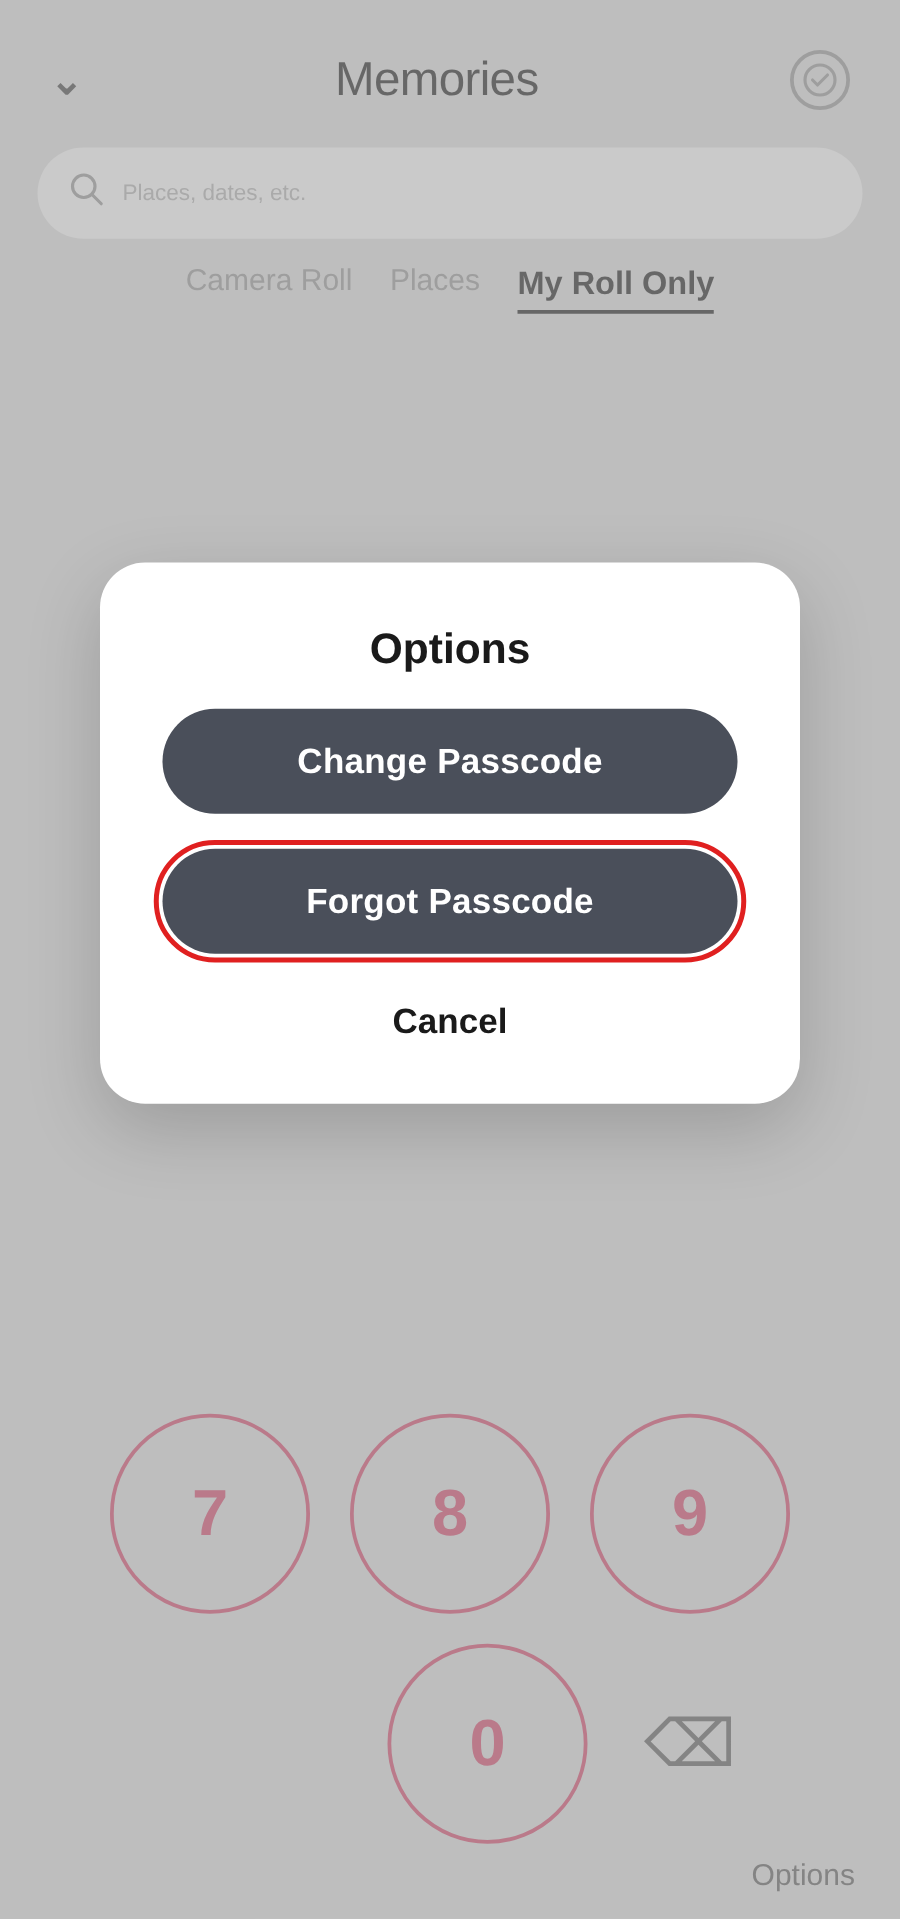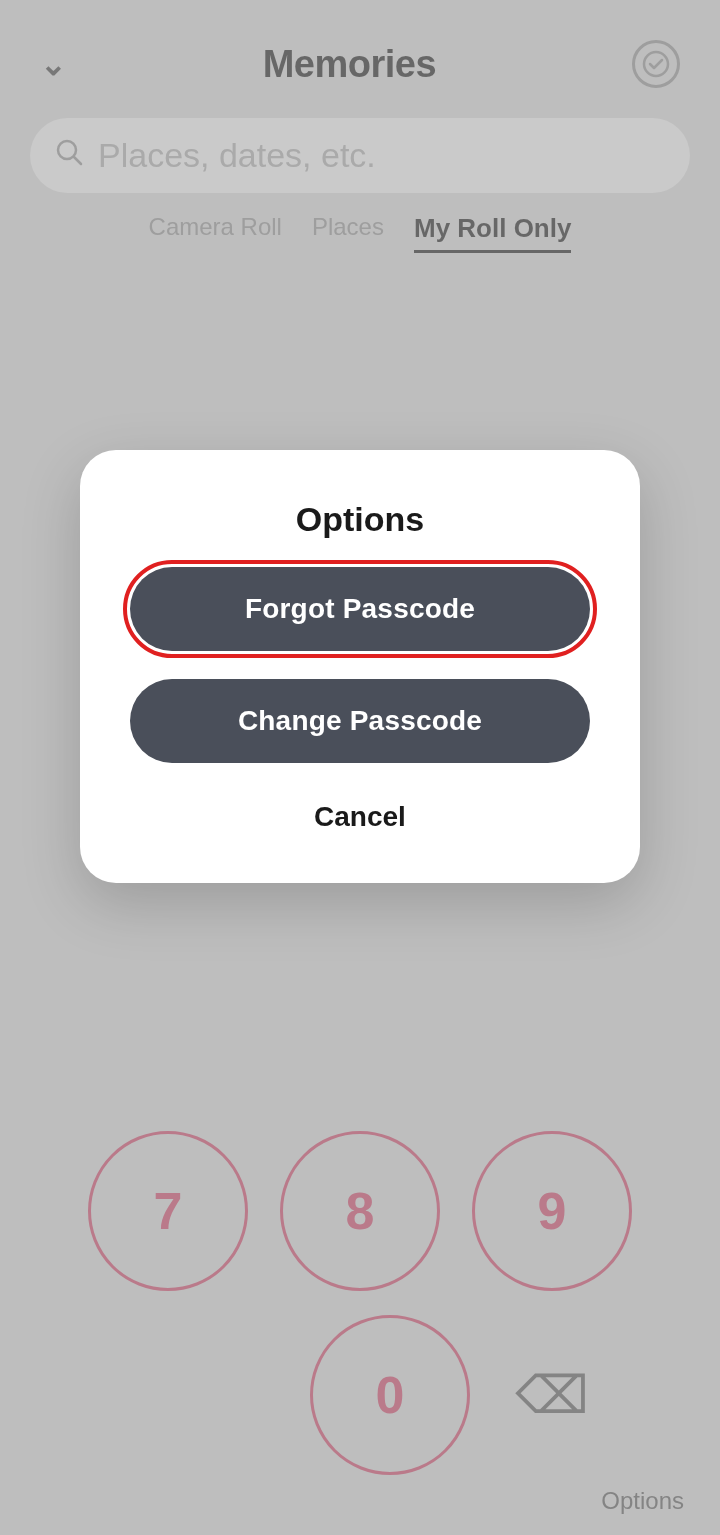--- a/index.html
+++ b/index.html
@@ -26,21 +26,21 @@
     }
 
     .header-chevron {
       font-size: 32px;
       color: #3d3d3d;
       font-weight: bold;
     }
 
     .header-title {
       font-size: 38px;
-      font-weight: 700;
+      font-weight: 400;
       color: #1a1a1a;
       letter-spacing: -0.5px;
     }
 
     .header-check {
       width: 48px;
       height: 48px;
       border-radius: 50%;
       border: 3px solid #888;
       display: flex;
@@ -60,21 +60,21 @@
       padding: 18px 24px;
       gap: 14px;
     }
 
     .search-icon-wrap {
       color: #888;
       font-size: 26px;
     }
 
     .search-placeholder {
-      font-size: 34px;
+      font-size: 18px;
       color: #a0a0a0;
     }
 
     
     .tabs {
       display: flex;
       flex-direction: row;
       padding: 0 30px;
       gap: 30px;
       margin-bottom: 20px;
@@ -261,17 +261,17 @@
       <span class="delete-icon">⌫</span>
     </button>
   </div>
 </div>
 
 <div class="options-label">Options</div>
 
 <div class="overlay">
   <div class="modal">
     <span class="modal-title">Options</span>
+    <button class="modal-btn">Change Passcode</button>
     <button class="modal-btn highlighted">Forgot Passcode</button>
-    <button class="modal-btn">Change Passcode</button>
     <button class="modal-cancel">Cancel</button>
   </div>
 </div>
 
 </body></html>

